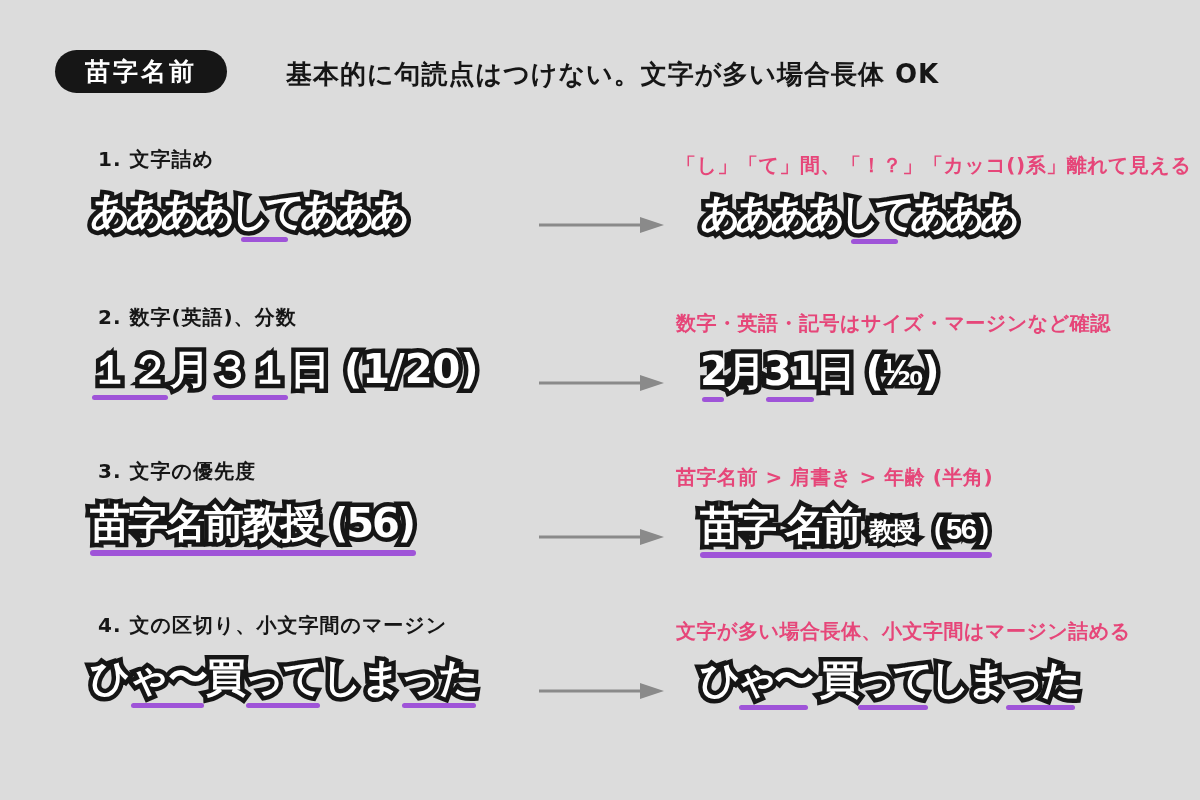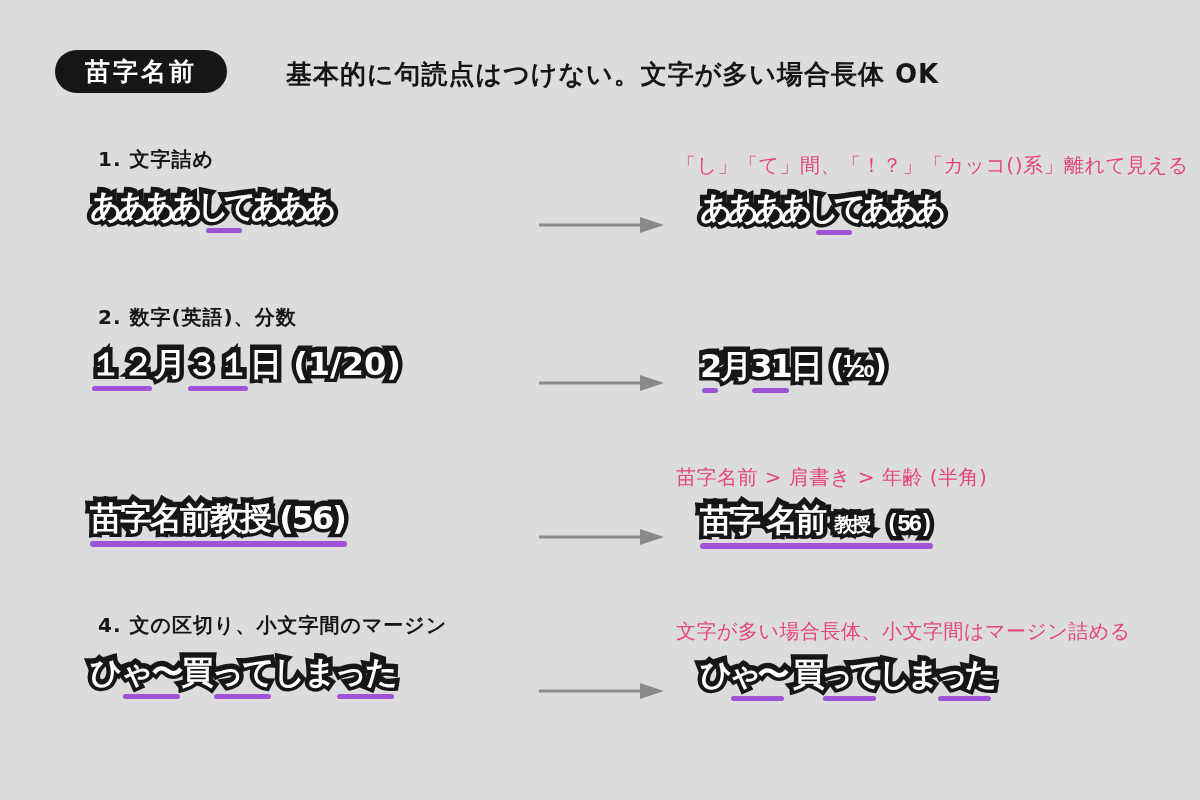--- a/index.html
+++ b/index.html
@@ -10,23 +10,23 @@
   body{font-family:"DejaVu Sans","Liberation Sans",sans-serif;}
   .canvas{position:relative;width:1200px;height:800px;background:var(--bg);overflow:hidden;color:var(--ink);}
 
   .header{position:absolute;left:0;top:0;width:1200px;height:110px;}
   .badge{position:absolute;left:55px;top:50px;height:43px;line-height:43px;padding:0 30px;
          background:var(--ink);color:#fff;border-radius:22px;font-size:25px;font-weight:700;letter-spacing:3px;white-space:nowrap;}
   .header-note{position:absolute;left:286px;top:57px;font-size:26px;font-weight:700;letter-spacing:1px;white-space:nowrap;text-align:center;}
 
   .row{position:absolute;left:0;width:1168px;height:160px;}
   .row-label{position:absolute;left:98px;top:6px;font-size:20px;font-weight:700;letter-spacing:1px;white-space:nowrap;}
-  .note{position:absolute;left:676px;top:12px;font-size:20px;font-weight:400;color:var(--pink);letter-spacing:0.5px;white-space:nowrap;}
+  .note{position:absolute;left:676px;top:12px;font-size:20px;font-weight:700;color:var(--pink);letter-spacing:0.5px;white-space:nowrap;}
 
-  .big{position:absolute;top:48px;left:90px;font-size:32px;font-weight:700;line-height:1.15;white-space:pre;z-index:0;}
+  .big{position:absolute;top:48px;left:90px;font-size:40px;font-weight:700;line-height:1.15;white-space:pre;z-index:0;}
   .big.after{left:700px;top:50px;}
   .ls0{letter-spacing:0}
   .ls2{letter-spacing:-2px}
   .ls3{letter-spacing:-3px}
   .ls4{letter-spacing:-4px}
   .ls6{letter-spacing:-6px}
 
   
   .o{position:relative;color:#ffffff;}
   .o::before{
@@ -77,24 +77,26 @@
     <div class="big after ls6"><span class="o" data-text="ああああ">ああああ</span><span class="o u u-mid" data-text="して">して</span><span class="o" data-text="あああ">あああ</span></div>
   </section>
 
   <section class="row" style="top:298px">
     <div class="row-label">2. 数字(英語)、分数</div>
     <div class="big before ls0"><span class="o u" data-text="１２">１２</span><span class="o" data-text="月">月</span><span class="o u" data-text="３１">３１</span><span class="o" data-text="日 (1/20)">日 (1/20)</span></div>
     <svg class="arrow" width="128" height="18" viewBox="0 0 128 18">
         <line x1="1" y1="9" x2="102" y2="9"></line>
         <polygon points="102,1 126,9 102,17"></polygon>
       </svg>
+    <div class="note">数字・英語・記号はサイズ・マージンなど確認</div>
     <div class="big after ls2"><span class="o u" data-text="12">2</span><span class="o" data-text="月">月</span><span class="o u" data-text="31">31</span><span class="o" data-text="日 (">日 (</span><span class="o fnum" data-text="1">1</span><span class="o fslash" data-text="⁄">⁄</span><span class="o fden" data-text="20">20</span><span class="o" data-text=")">)</span></div>
   </section>
 
   <section class="row" style="top:452px">
+    <div class="row-label">3. 文字の優先度</div>
     <div class="big before ls2 ul-full"><span class="o" data-text="苗字名前教授 (56)">苗字名前教授 (56)</span></div>
     <svg class="arrow" width="128" height="18" viewBox="0 0 128 18">
         <line x1="1" y1="9" x2="102" y2="9"></line>
         <polygon points="102,1 126,9 102,17"></polygon>
       </svg>
     <div class="note">苗字名前 &gt; 肩書き &gt; 年齢 (半角)</div>
     <div class="big after ls3 ul-full"><span class="o" data-text="苗字 名前">苗字 名前</span><span class="o t-sm" data-text="教授">教授</span><span class="o t-md" data-text="(56)">(56)</span></div>
   </section>
 
   <section class="row" style="top:606px">

